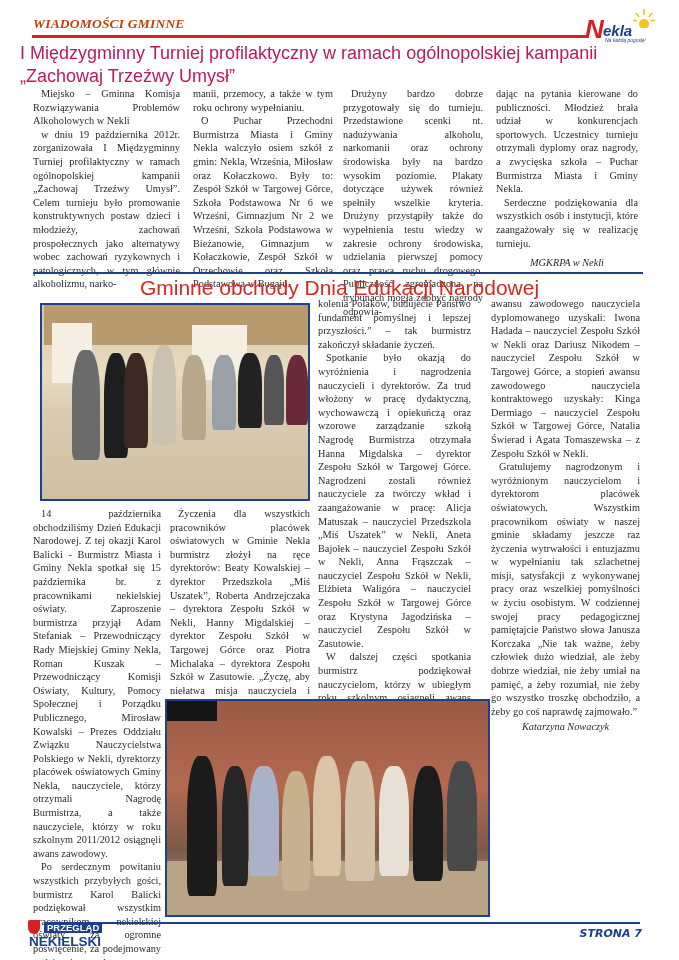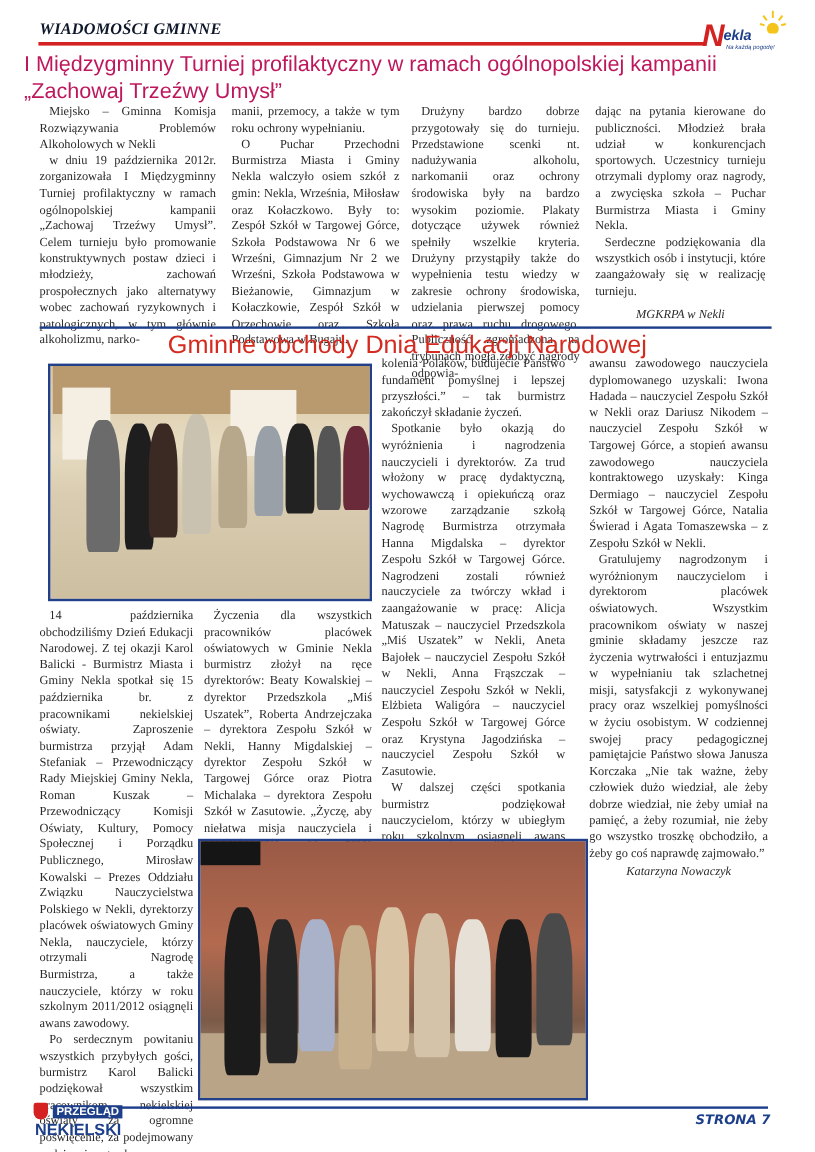--- a/index.html
+++ b/index.html
@@ -1,22 +1,22 @@
 <!DOCTYPE html>
 <html><head>
 <meta charset="utf-8">
 <style>
   html, body { margin:0; padding:0; background:#ffffff; }
   body { width:679px; height:960px; position:relative; overflow:hidden; font-family:"Liberation Serif","DejaVu Serif",serif; color:#2a2a2a; }
   .abs { position:absolute; }
-  .section-label { left:33px; top:16px; font-family:"Liberation Serif",serif; font-style:italic; font-weight:bold; font-size:13.5px; color:#0f172a; letter-spacing:0.2px; }
+  .section-label { left:33px; top:16px; font-family:"Liberation Serif",serif; font-style:italic; font-weight:bold; font-size:13.5px; color:#c2410c; letter-spacing:0.2px; }
   .header-rule { left:32px; top:35px; width:555px; height:3px; background:#d42222; }
   .logo { left:585px; top:8px; width:76px; height:38px; }
   .logo-n { position:absolute; left:0; top:8px; font-family:"Liberation Sans",sans-serif; font-style:italic; font-weight:bold; font-size:26px; color:#d42222; line-height:26px; }
-  .logo-word { position:absolute; left:18px; top:14px; font-family:"Liberation Sans",sans-serif; font-style:italic; font-weight:bold; font-size:12px; color:#1d3f8a; }
+  .logo-word { position:absolute; left:18px; top:14px; font-family:"Liberation Sans",sans-serif; font-style:italic; font-weight:bold; font-size:15px; color:#1d3f8a; }
   .logo-tag { position:absolute; left:20px; top:29px; font-family:"Liberation Sans",sans-serif; font-style:italic; font-size:5px; color:#1d3f8a; white-space:nowrap; }
   .logo-sun { position:absolute; left:48px; top:0; width:22px; height:20px; }
   .title1 { left:20px; top:42px; width:639px; text-align:left; font-family:"Liberation Sans",sans-serif; font-size:18px; line-height:23px; color:#be185d; font-weight:normal; }
   .col { font-size:10.3px; line-height:13.6px; text-align:justify; hyphens:manual; }
   .col p { margin:0; text-indent:8px;font-family:Liberation Serif, serif; }
   .sig { text-align:center; font-style:italic; margin-top:6px; }
   .mid-rule { left:33px; top:272px; width:610px; height:2px; background:#1d3f8a; }
   .title2 { left:20px; top:275px; width:639px; text-align:center; font-family:"Liberation Sans",sans-serif; font-size:21px; line-height:26px; color:#d42a1f; }
   .photo { border:2px solid #22408a; box-sizing:border-box; overflow:hidden; }
   .photo1 { left:40px; top:303px; width:270px; height:198px; background:linear-gradient(180deg,#d8c7a4 0%,#e7dcc2 35%,#d9ccb1 55%,#cdbfa0 100%); }

